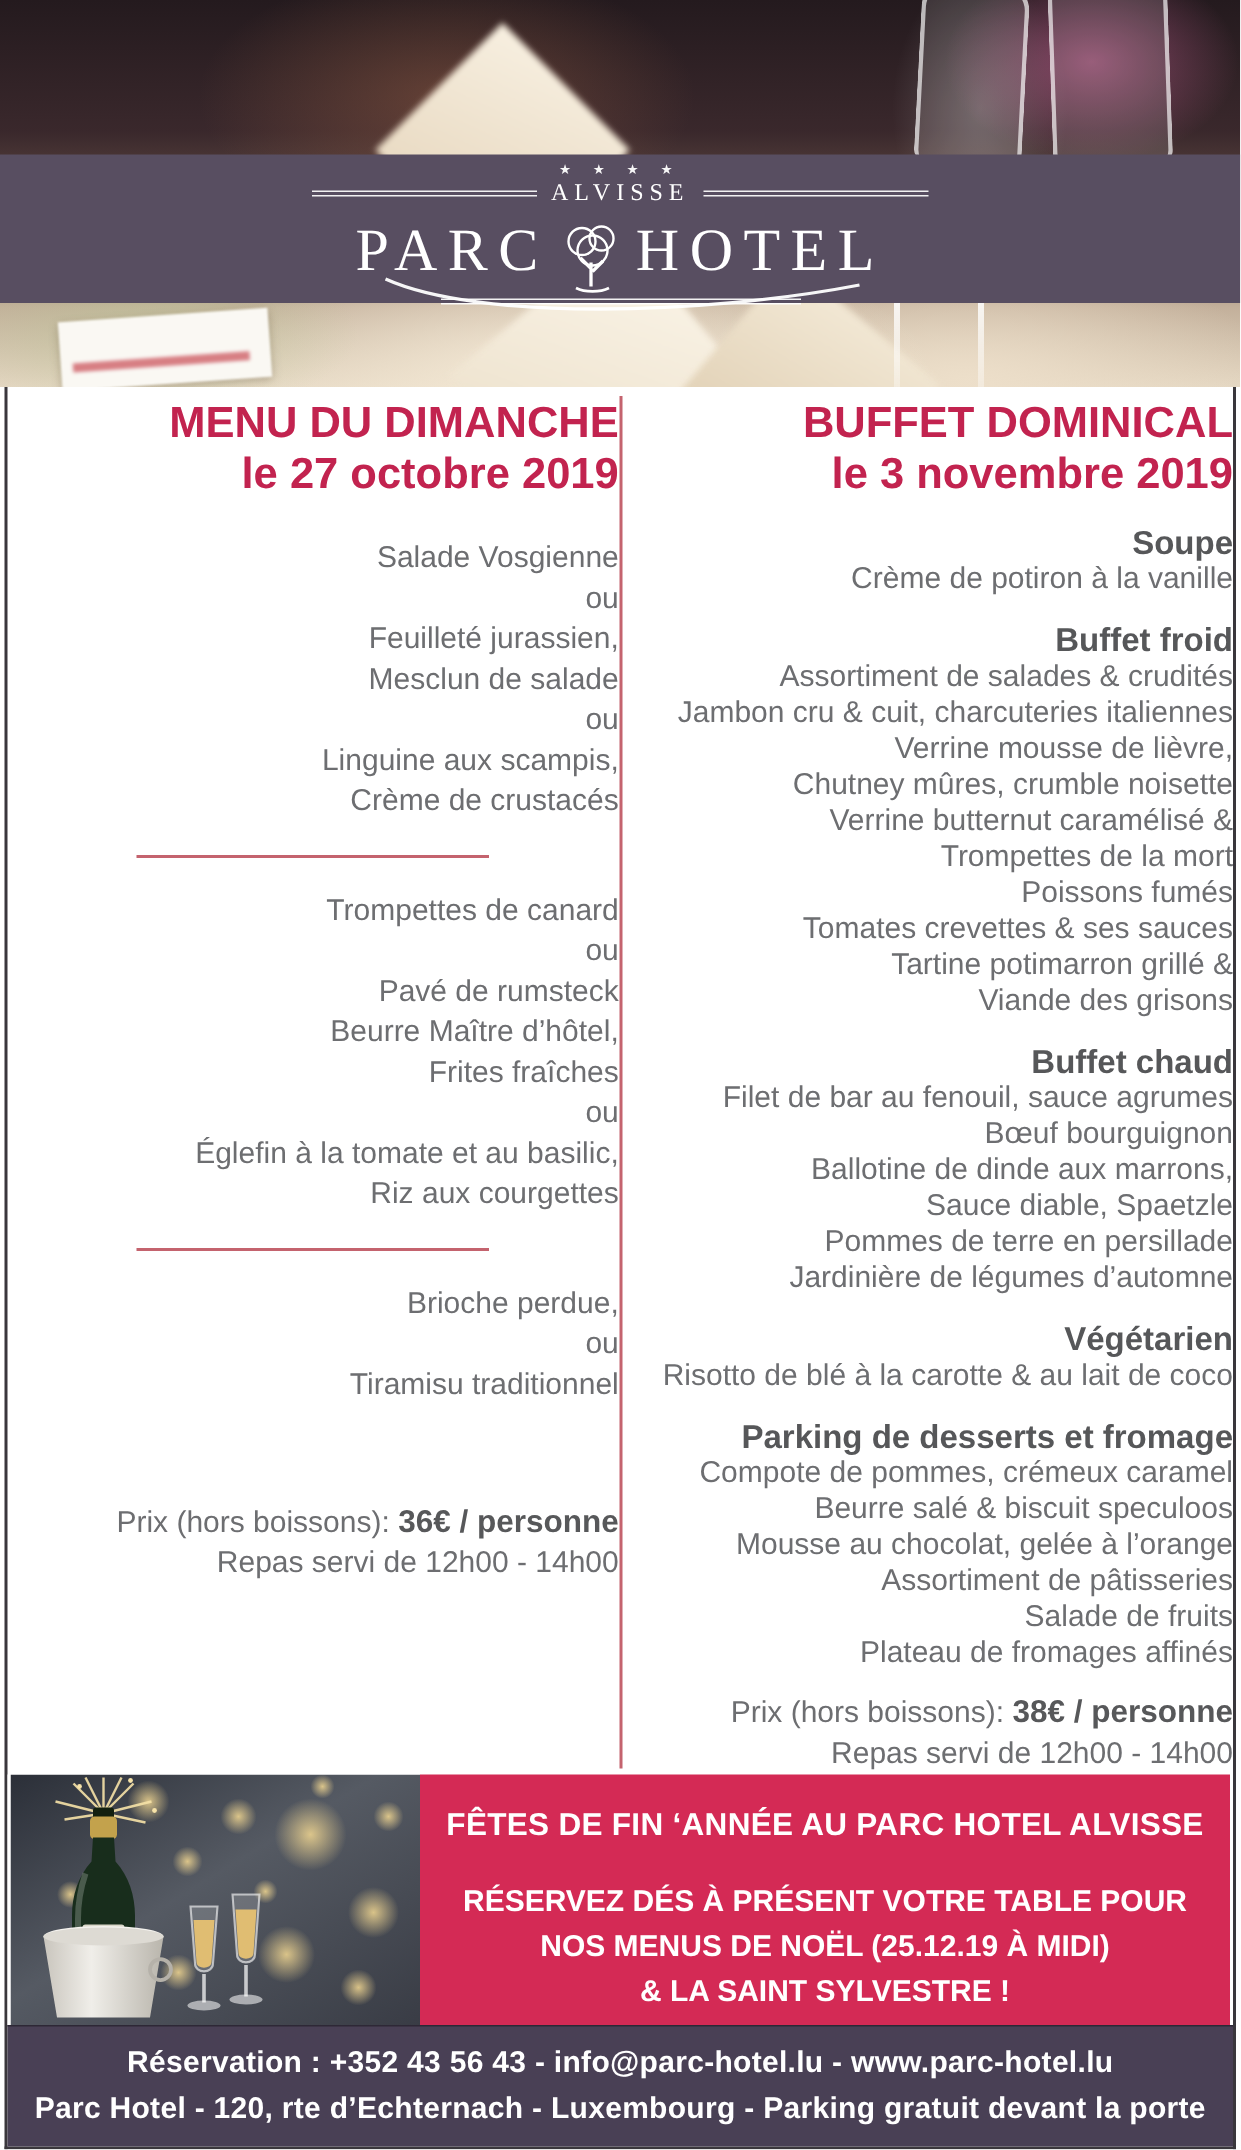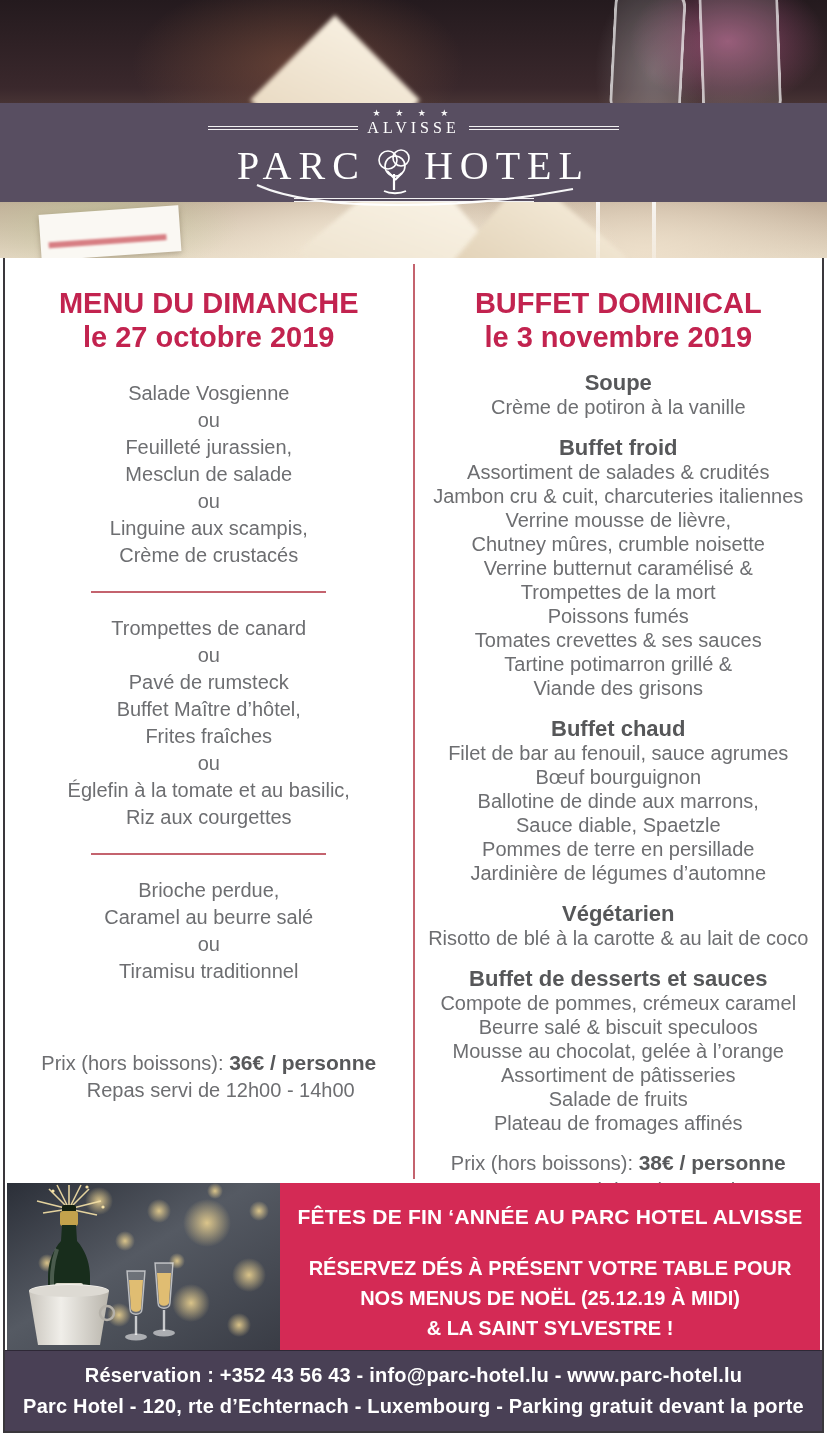--- a/index.html
+++ b/index.html
@@ -47,21 +47,21 @@
   .tree-wrap{position:relative;top:9px;margin:0 4px;}
   .swoosh{position:absolute;left:50%;transform:translateX(-50%);top:48px;pointer-events:none;}
   .bottom-rule{width:240px;margin:1px auto 0;border-top:4px double rgba(255,255,255,.92);}
   
   .content-wrap{
     flex:1 1 auto;margin:0 3px;display:flex;flex-direction:column;
     border-left:2px solid #3a373c;border-right:2px solid #3a373c;border-bottom:2px solid #3a373c;
     background:#fff;
   }
   .menu-area{height:925px;display:flex;flex:0 0 auto;}
-  .col{flex:1 1 0;text-align:center;padding-top:28px;}
+  .col{flex:1 1 0;text-align:right;padding-top:7px;}
   .menu-title{color:#c2234f;font-weight:bold;font-size:29px;line-height:34px;}
   .menu-lines{margin-top:26px;}
   .menu-line{color:#6d6e71;}
   .left-line{font-size:20px;line-height:27px;}
   .right-line{font-size:20px;line-height:24px;}
   .h-div{width:235px;margin:22px auto;border-top:2px solid #c4636e;}
   .v-div{flex:0 0 2px;background:#c4636e;margin:6px 0 4px;}
   .section-title{color:#565759;font-weight:bold;font-size:22px;line-height:25px;margin-top:16px;}
   .price-block{margin-top:64px;}
   .price-block.right-price{margin-top:14px;}
@@ -142,30 +142,29 @@
             <div class="menu-line left-line">Mesclun de salade</div>
             <div class="menu-line left-line">ou</div>
             <div class="menu-line left-line">Linguine aux scampis,</div>
             <div class="menu-line left-line">Crème de crustacés</div>
           </div>
         <div class="h-div"></div>
         <div>
             <div class="menu-line left-line">Trompettes de canard</div>
             <div class="menu-line left-line">ou</div>
             <div class="menu-line left-line">Pavé de rumsteck</div>
-            <div class="menu-line left-line">Buffet Maître d’hôtel,</div>
+            <div class="menu-line left-line">Beurre Maître d’hôtel,</div>
             <div class="menu-line left-line">Frites fraîches</div>
             <div class="menu-line left-line">ou</div>
             <div class="menu-line left-line">Églefin à la tomate et au basilic,</div>
             <div class="menu-line left-line">Riz aux courgettes</div>
           </div>
         <div class="h-div"></div>
         <div>
             <div class="menu-line left-line">Brioche perdue,</div>
-            <div class="menu-line left-line">Caramel au beurre salé</div>
             <div class="menu-line left-line">ou</div>
             <div class="menu-line left-line">Tiramisu traditionnel</div>
           </div>
         <div class="price-block">
           <div class="price-line"><span>Prix (hors boissons): </span><strong>36€ / personne</strong></div>
           <div class="service">Repas servi de 12h00 - 14h00</div>
         </div>
       </section>
 
       <div class="v-div"></div>
@@ -208,21 +207,21 @@
               <div class="menu-line right-line">Jardinière de légumes d’automne</div>
             </div>
         </div>
         <div>
           <div class="section-title">Végétarien</div>
           <div>
               <div class="menu-line right-line">Risotto de blé à la carotte &amp; au lait de coco</div>
             </div>
         </div>
         <div>
-          <div class="section-title">Buffet de desserts et sauces</div>
+          <div class="section-title">Parking de desserts et fromage</div>
           <div>
               <div class="menu-line right-line">Compote de pommes, crémeux caramel</div>
               <div class="menu-line right-line">Beurre salé &amp; biscuit speculoos</div>
               <div class="menu-line right-line">Mousse au chocolat, gelée à l’orange</div>
               <div class="menu-line right-line">Assortiment de pâtisseries</div>
               <div class="menu-line right-line">Salade de fruits</div>
               <div class="menu-line right-line">Plateau de fromages affinés</div>
             </div>
         </div>
 

